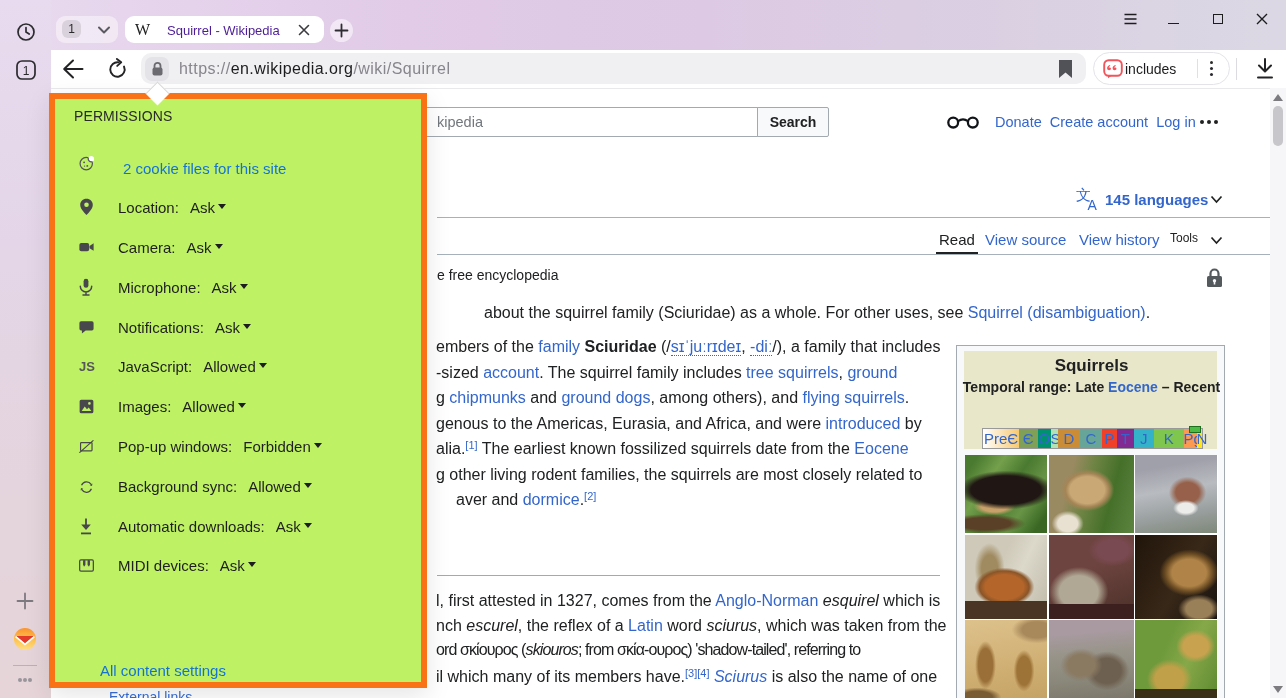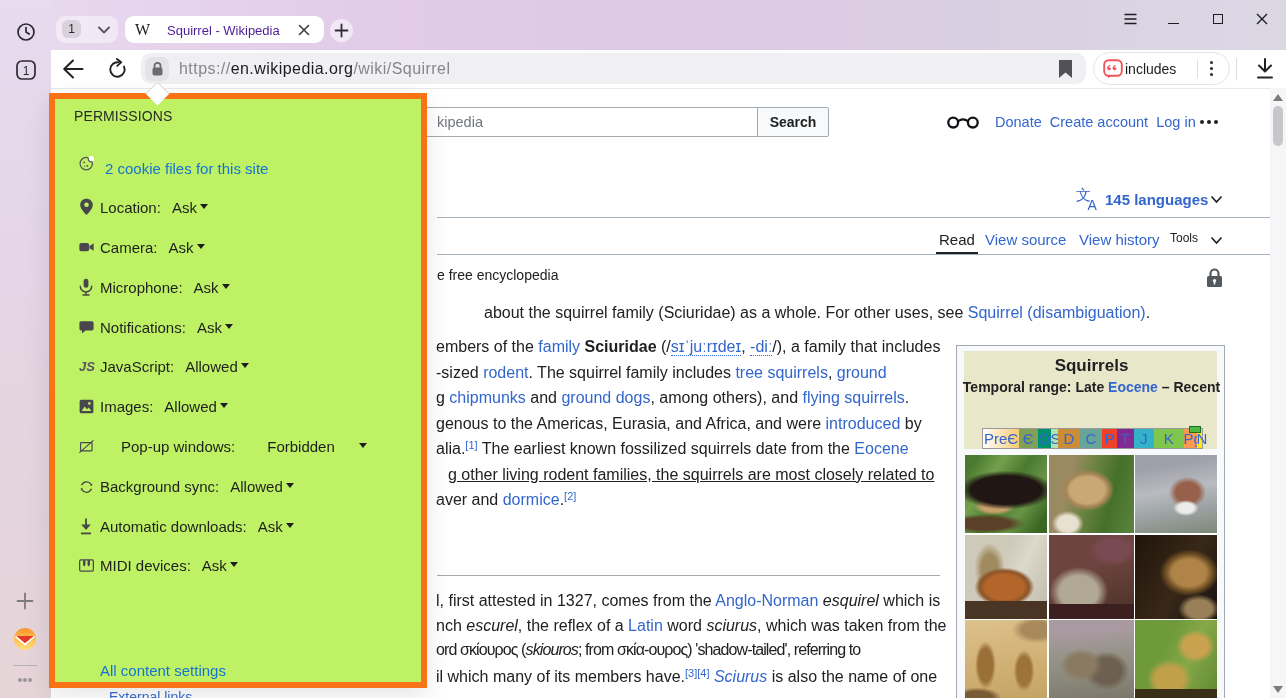--- a/index.html
+++ b/index.html
@@ -26,21 +26,21 @@
 #urltext b { color:#1c1c1e; font-weight:normal; }
 #notch { left:148.8px; top:85px; width:17px; height:17px; background:#fff; transform:rotate(45deg); border-left:1px solid #d8d8d8; border-top:1px solid #d8d8d8; z-index:30; }
 #sumpill { left:1093px; top:52px; width:137px; height:33px; background:#fff; border:1.5px solid #e4e3e8; border-radius:17px; }
 .sumtext { left:1125px; top:61px; font-size:14px; color:#1c1c1e; }
 .sumdiv { left:1197px; top:59px; width:1px; height:19px; background:#e0e0e4; }
 .bardiv { left:1236px; top:58px; width:1px; height:22px; background:#dcdce0; }
 
 #panel { left:49px; top:92.5px; width:377.5px; height:595px; background:#bef264; border:6px solid #f97316; z-index:20; box-shadow:0 8px 24px rgba(0,0,0,.10); }
 #panel h1 { position:absolute; left:19px; top:9.5px; font-size:14px; font-weight:400; color:#2a2a2a; letter-spacing:.1px; }
 .prow { position:absolute; left:24px; height:24px; display:flex; align-items:center; font-size:15px; color:#1f1f1f; }
-.prow .ic { width:15px; display:flex; justify-content:flex-start; margin-right:6px;font-style:italic; }
+.prow .ic { width:15px; display:flex; justify-content:flex-start; margin-right:24px; }
 .pval { margin-left:11px; }
 .caret { display:inline-block; width:0; height:0; border-left:4.5px solid transparent; border-right:4.5px solid transparent; border-top:5.5px solid #1d1d1f; margin-left:3px; position:relative; top:-1px; }
 .plink { color:#1673d1;margin-top:11px; }
 
 .wt { position:absolute; white-space:nowrap; }
 a.wl { color:#3366cc; text-decoration:none; }
 a.ipa { color:#3366cc; text-decoration:none; border-bottom:1px dotted #3366cc; }
 sup { font-size:11px; vertical-align:baseline; position:relative; top:-5px; }
 .bodyline { font-size:16px; color:#202122; }
 #searchbox { left:420px; top:107px; width:338px; height:30px; border:1px solid #a2a9b1; background:#fff; }
@@ -182,26 +182,26 @@
 <svg class="abs" style="left:1205px; top:268px;" width="19" height="20" viewBox="0 0 19 20">
   <rect x="2" y="8" width="15" height="11" rx="1.5" fill="#54595d"></rect>
   <path d="M5.5 8.5 V5.5 a4 4 0 0 1 8 0 V8.5" fill="none" stroke="#54595d" stroke-width="2.2"></path>
   <circle cx="9.5" cy="12.7" r="1.7" fill="#f8f9fa"></circle>
   <rect x="8.7" y="13.5" width="1.6" height="3" fill="#f8f9fa"></rect>
 </svg>
 
 <div class="abs wt" style="left:436px; top:304px; font-size:16px; color:#202122;margin-left:48px;">about the squirrel family (Sciuridae) as a whole. For other uses, see <a class="wl">Squirrel (disambiguation)</a>.</div>
 
 <div class="abs wt bodyline" style="left:436px; top:338px;">embers of the <a class="wl">family</a> <b>Sciuridae</b> (/<a class="ipa">sɪˈjuːrɪdeɪ</a>, <a class="ipa">-diː</a>/), a family that includes</div>
-<div class="abs wt bodyline" style="left:436px; top:363.5px;">-sized <a class="wl">rodent</a>. The squirrel family includes <a class="wl">tree squirrels</a>, <a class="wl">ground</a></div>
+<div class="abs wt bodyline" style="left:436px; top:363.5px;">-sized <a class="wl">account</a>. The squirrel family includes <a class="wl">tree squirrels</a>, <a class="wl">ground</a></div>
 <div class="abs wt bodyline" style="left:436px; top:389px;">g <a class="wl">chipmunks</a> and <a class="wl">ground dogs</a>, among others), and <a class="wl">flying squirrels</a>.</div>
 <div class="abs wt bodyline" style="left:436px; top:414.5px;">genous to the Americas, Eurasia, and Africa, and were <a class="wl">introduced</a> by</div>
 <div class="abs wt bodyline" style="left:436px; top:440px;">alia.<sup><a class="wl">[1]</a></sup> The earliest known fossilized squirrels date from the <a class="wl">Eocene</a></div>
-<div class="abs wt bodyline" style="left:448px; top:465.5px;text-decoration:underline;">g other living rodent families, the squirrels are most closely related to</div>
-<div class="abs wt bodyline" style="left:436px; top:491px;">aver and <a class="wl">dormice</a>.<sup><a class="wl">[2]</a></sup></div>
+<div class="abs wt bodyline" style="left:436px; top:465.5px;">g other living rodent families, the squirrels are most closely related to</div>
+<div class="abs wt bodyline" style="left:456px; top:491px;">aver and <a class="wl">dormice</a>.<sup><a class="wl">[2]</a></sup></div>
 
 <div class="abs" style="left:437px; top:575px; width:503px; height:1px; background:#a2a9b1;"></div>
 
 <div class="abs wt bodyline" style="left:436px; top:592px;">l, first attested in 1327, comes from the <a class="wl">Anglo-Norman</a> <i>esquirel</i> which is</div>
 <div class="abs wt bodyline" style="left:436px; top:616.5px;">nch <i>escurel</i>, the reflex of a <a class="wl">Latin</a> word <i>sciurus</i>, which was taken from the</div>
 <div class="abs wt bodyline" style="left:436px; top:641px; letter-spacing:-0.9px;">ord σκίουρος (<i>skiouros</i>; from σκία-ουρος) 'shadow-tailed', referring to</div>
 <div class="abs wt bodyline" style="left:436px; top:667.5px;">il which many of its members have.<sup><a class="wl">[3][4]</a></sup> <a class="wl"><i>Sciurus</i></a> is also the name of one</div>
 
 <div class="abs wt" style="left:109px; top:689px; font-size:14px; color:#36c; z-index:25;">External links</div>
 
@@ -343,21 +343,21 @@
   <div class="prow" style="top:295.5px;">
     <span class="ic">
         <svg width="17" height="17" viewBox="0 0 17 17">
           <path d="M2.5 0.8 H14.5 a1.8 1.8 0 0 1 1.8 1.8 V14.4 a1.8 1.8 0 0 1 -1.8 1.8 H2.5 a1.8 1.8 0 0 1 -1.8-1.8 V2.6 a1.8 1.8 0 0 1 1.8-1.8 z M3 13.5 L6.5 8.5 L9 11.5 L11 9.5 L14 13.5 Z M11.8 6.5 a1.5 1.5 0 1 0 0-3 a1.5 1.5 0 0 0 0 3 z" fill="#47474c" fill-rule="evenodd"></path>
         </svg>
       </span>
     <span>Images:</span>
       <span class="pval">Allowed</span>
       <span class="caret"></span>
   </div>
-  <div class="prow" style="top:335.5px;gap:21px;">
+  <div class="prow" style="top:335.5px;">
     <span class="ic">
         <svg width="19" height="17" viewBox="0 0 19 17">
           <rect x="2" y="3.5" width="14.5" height="10.5" rx="1" fill="none" stroke="#47474c" stroke-width="1.5"></rect>
           <path d="M1 16 L17.8 1" stroke="#47474c" stroke-width="1.5" stroke-linecap="round"></path>
         </svg>
       </span>
     <span>Pop-up windows:</span>
       <span class="pval">Forbidden</span>
       <span class="caret"></span>
   </div>

